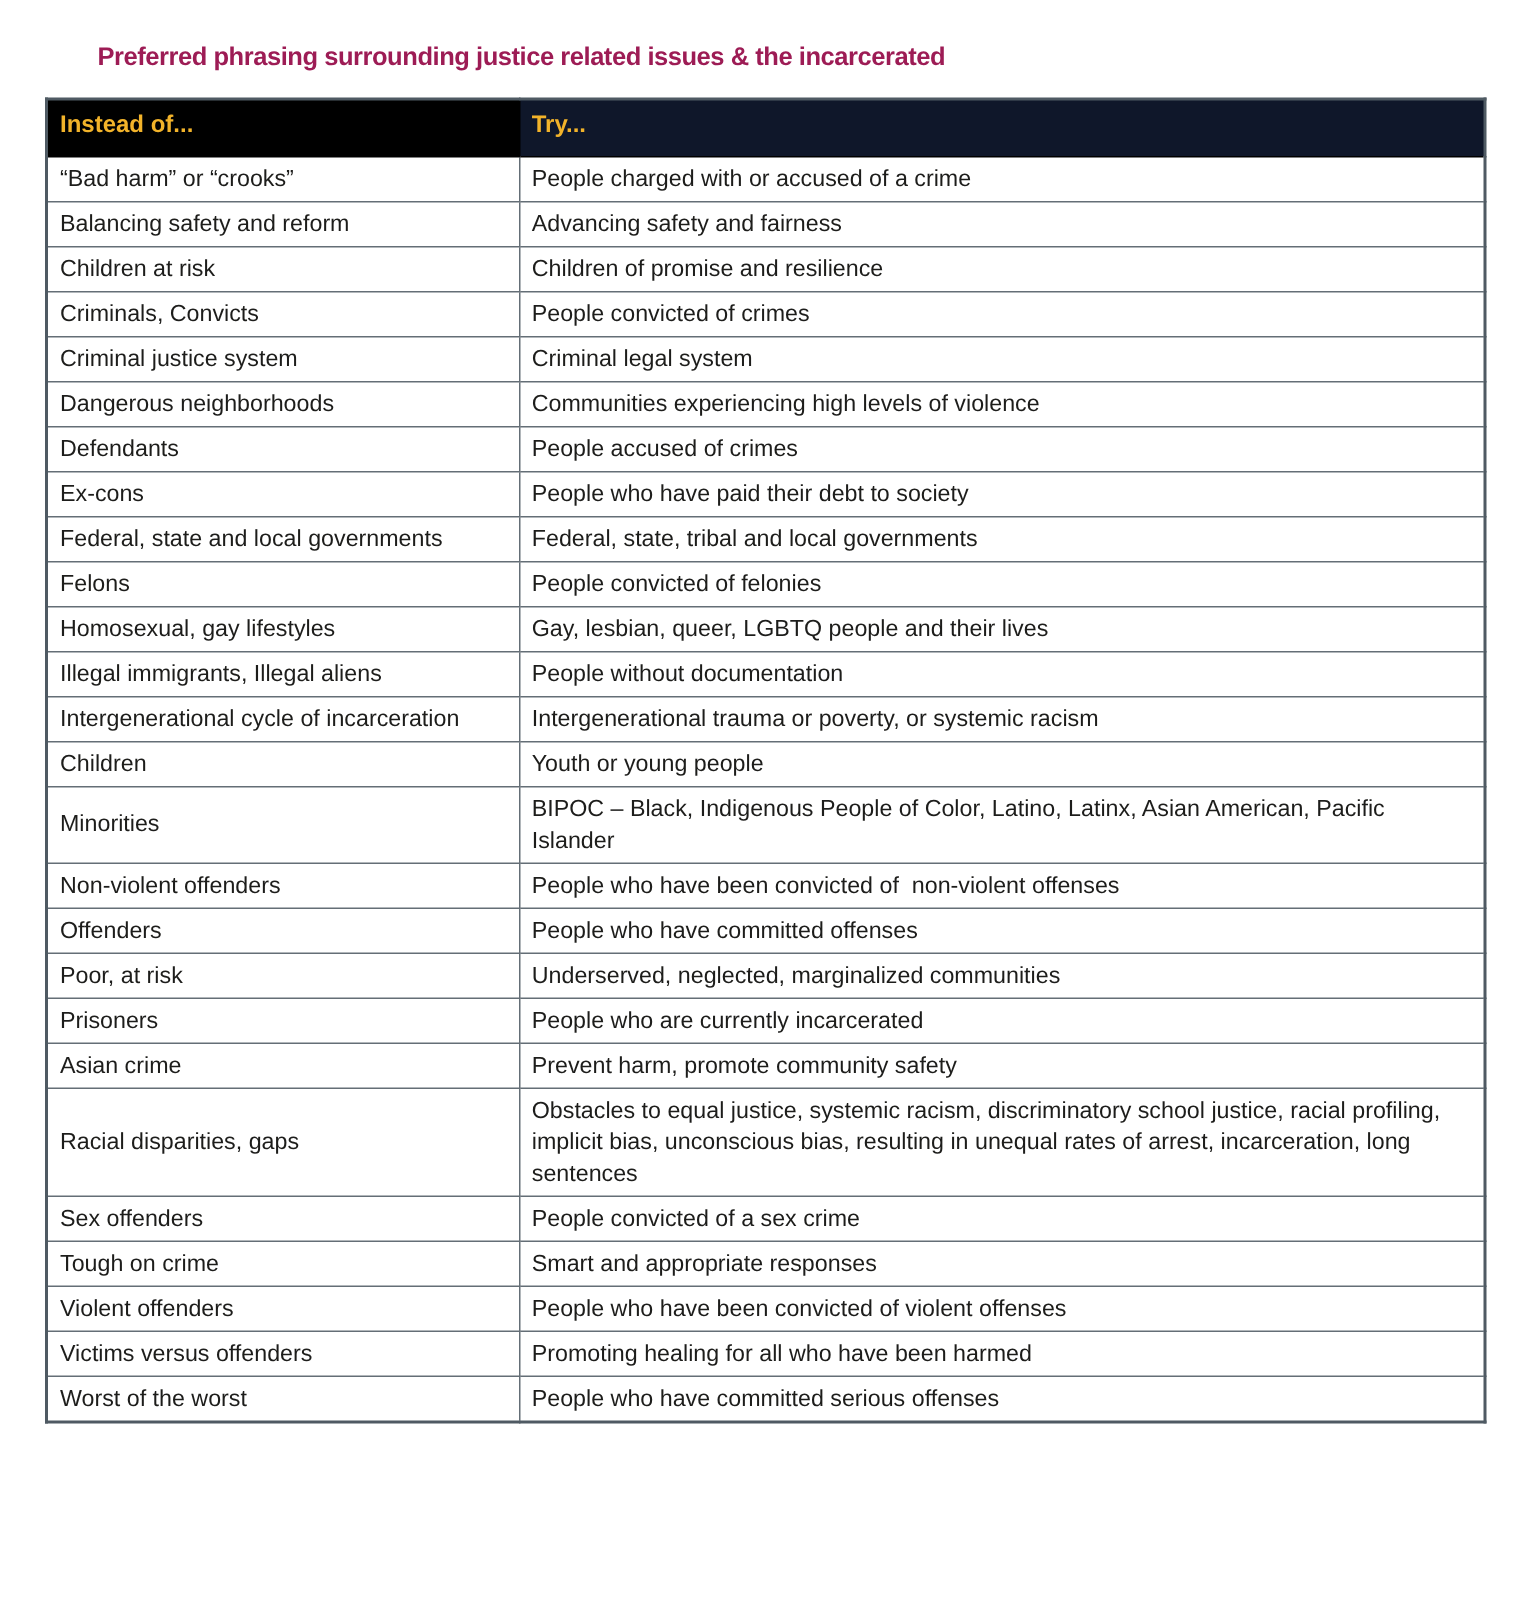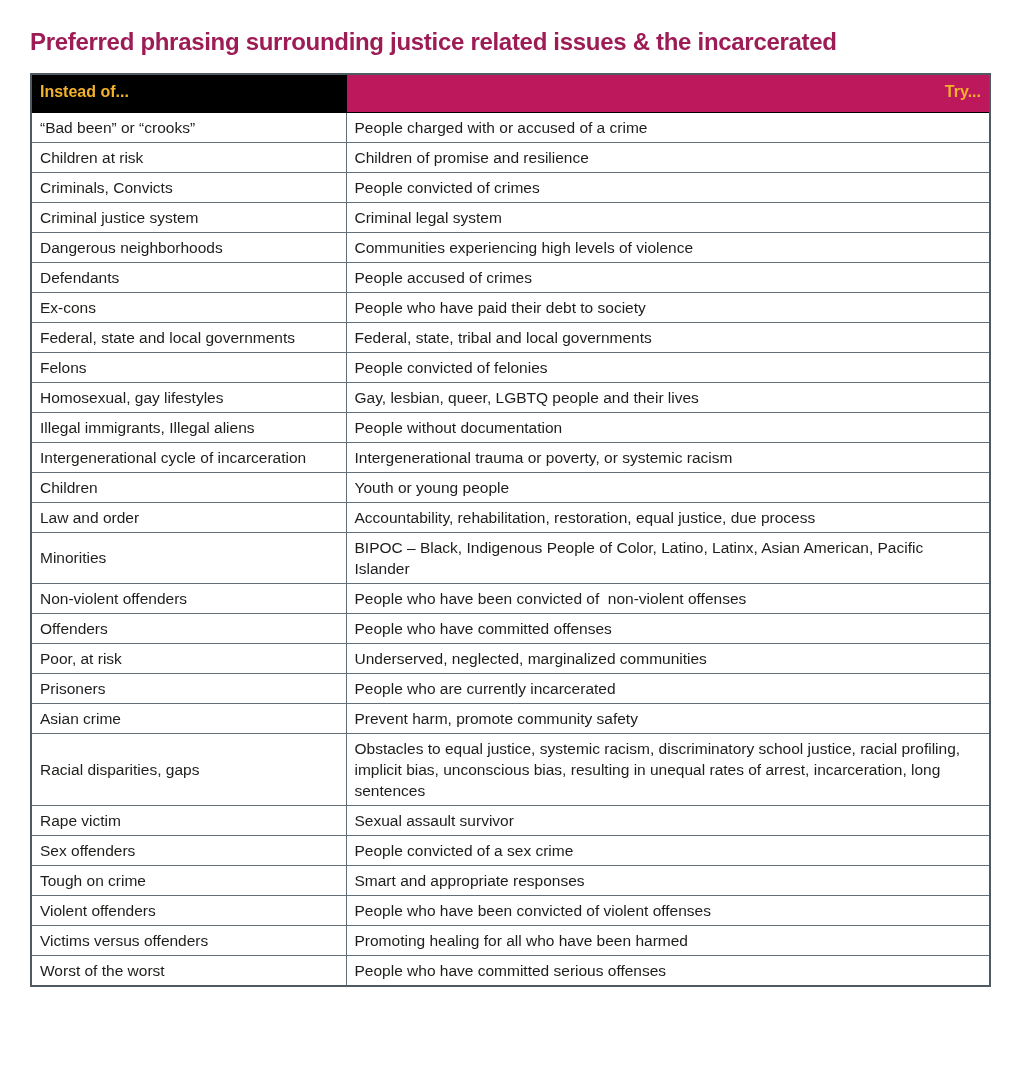--- a/index.html
+++ b/index.html
@@ -6,24 +6,25 @@
   html, body {
     width: 1020px;
     height: 1080px;
     background: #ffffff;
     font-family: "Liberation Sans", sans-serif;
   }
   .page {
     padding: 28px 29px 0 30px;
   }
   .page-title {
-    font-size: 24px;
+    font-size: 17px;
     font-weight: bold;
     letter-spacing: -0.3px;
     margin-bottom: 17px;
+    margin-left: 35px;
   }
   table.phrasing-table {
     width: 961px;
     border-collapse: collapse;
     table-layout: fixed;
   }
   table.phrasing-table, 
   table.phrasing-table td {
     border: 1px solid #646e76;
   }
@@ -58,30 +59,34 @@
   <h1 class="page-title" style="color: rgb(157, 28, 85);">Preferred phrasing surrounding justice related issues &amp; the incarcerated</h1>
 
   <table class="phrasing-table">
     <colgroup>
       <col class="col-instead">
       <col class="col-try">
     </colgroup>
     <thead>
       <tr>
         <th class="hdr-cell" style="background: rgb(0, 0, 0); color: rgb(242, 179, 42);">Instead of...</th>
-        <th class="hdr-cell" style="background: #be185d; color: rgb(242, 179, 42); text-align: right;">Try...</th>
+        <th class="hdr-cell" style="background: #0f172a; color: rgb(242, 179, 42);">Try...</th>
       </tr>
     </thead>
     <tbody>
 
         <tr>
-          <td class="body-cell">“Bad been” or “crooks”</td>
+          <td class="body-cell">“Bad harm” or “crooks”</td>
           <td class="body-cell">People charged with or accused of a crime</td>
         </tr>
 
+        <tr>
+          <td class="body-cell">Balancing safety and reform</td>
+          <td class="body-cell">Advancing safety and fairness</td>
+        </tr>
 
 
         <tr>
           <td class="body-cell">Children at risk</td>
           <td class="body-cell">Children of promise and resilience</td>
         </tr>
 
         <tr>
           <td class="body-cell">Criminals, Convicts</td>
           <td class="body-cell">People convicted of crimes</td>
@@ -131,24 +136,20 @@
         <tr>
           <td class="body-cell">Intergenerational cycle of incarceration</td>
           <td class="body-cell">Intergenerational trauma or poverty, or systemic racism</td>
         </tr>
 
         <tr>
           <td class="body-cell">Children</td>
           <td class="body-cell">Youth or young people</td>
         </tr>
 
-        <tr>
-          <td class="body-cell">Law and order</td>
-          <td class="body-cell">Accountability, rehabilitation, restoration, equal justice, due process</td>
-        </tr>
 
         <tr>
           <td class="body-cell">Minorities</td>
           <td class="body-cell">BIPOC – Black, Indigenous People of Color, Latino, Latinx, Asian American, Pacific Islander</td>
         </tr>
 
         <tr>
           <td class="body-cell">Non-violent offenders</td>
           <td class="body-cell">People who have been convicted of  non-violent offenses</td>
         </tr>
@@ -172,24 +173,20 @@
         <tr>
           <td class="body-cell">Asian crime</td>
           <td class="body-cell">Prevent harm, promote community safety</td>
         </tr>
 
         <tr>
           <td class="body-cell">Racial disparities, gaps</td>
           <td class="body-cell">Obstacles to equal justice, systemic racism, discriminatory school justice, racial profiling, implicit bias, unconscious bias, resulting in unequal rates of arrest, incarceration, long sentences</td>
         </tr>
 
-        <tr>
-          <td class="body-cell">Rape victim</td>
-          <td class="body-cell">Sexual assault survivor</td>
-        </tr>
 
         <tr>
           <td class="body-cell">Sex offenders</td>
           <td class="body-cell">People convicted of a sex crime</td>
         </tr>
 
         <tr>
           <td class="body-cell">Tough on crime</td>
           <td class="body-cell">Smart and appropriate responses</td>
         </tr>

